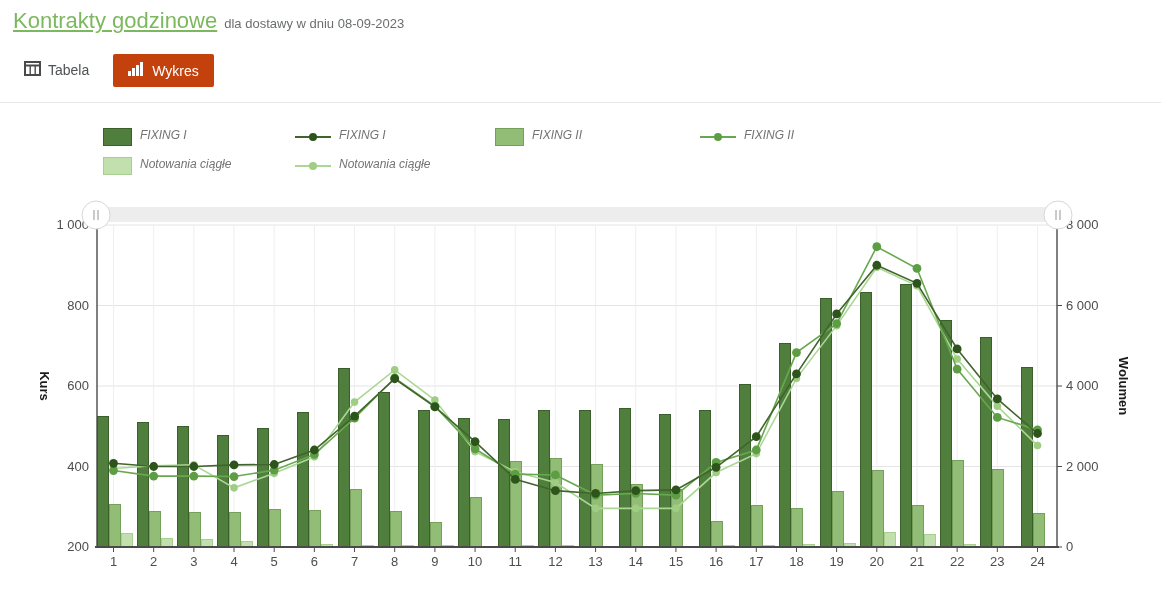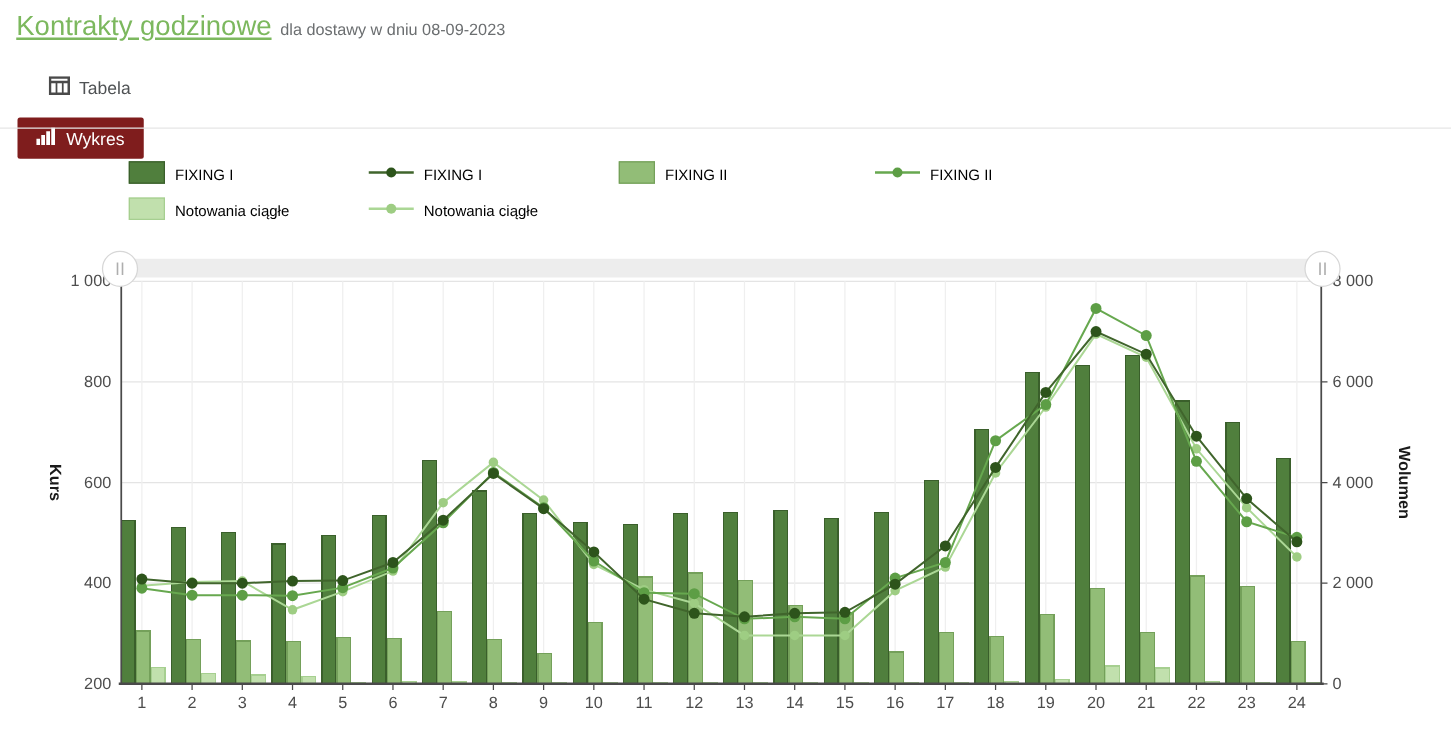--- a/index.html
+++ b/index.html
@@ -3,27 +3,27 @@
 <meta charset="utf-8">
 <style>
   html,body{margin:0;padding:0;}
   body{
     width:1161px;height:598px;position:relative;background:#fff;overflow:hidden;
     font-family:"Liberation Sans","DejaVu Sans",sans-serif;
   }
   .header{position:absolute;left:13px;top:8px;white-space:nowrap;}
   .title{font-size:22px;color:#7cb85e;}
   .subtitle{font-size:13px;color:#6b6e70;margin-left:7px;}
-  .tabs{position:absolute;left:14px;top:54px;display:flex;align-items:flex-end;gap:8px;flex-direction:column;}
+  .tabs{position:absolute;left:14px;top:54px;display:flex;align-items:flex-start;gap:14px;}
   .tab{display:flex;align-items:center;gap:7px;font-size:14px;color:#4f5254;
        padding:7px 10px;cursor:pointer;user-select:none;}
   .tab.active{color:#fff;padding:8px 15px;border-radius:2px;background:#61b23e;}
   .divider{position:absolute;left:0;top:102px;width:1161px;height:1px;background:#e6e6e6;}
-  .legend-item{position:absolute;display:flex;align-items:flex-end;gap:8px;
-      font-size:12px;color:#000000;height:19px;cursor:pointer;}
+  .legend-item{position:absolute;display:flex;align-items:flex-start;gap:8px;
+      font-size:12px;color:#737373;height:19px;cursor:pointer;font-style:italic;}
   .sw-square{width:29px;height:18px;display:inline-block;box-sizing:border-box;}
   .sw-line{width:36px;height:18px;position:relative;display:inline-block;}
   .sw-line .l{position:absolute;left:0;right:0;top:8px;height:2px;}
   .sw-line .d{position:absolute;left:14px;top:5px;width:8px;height:8px;border-radius:50%;}
   #chart-svg{position:absolute;left:0;top:195px;}
   text{font-family:"Liberation Sans","DejaVu Sans",sans-serif;}
 </style>
 </head>
 <body>
 
@@ -36,21 +36,21 @@
     <span>
       <svg width="17" height="15" viewBox="0 0 17 15">
         <rect x="1" y="1" width="15" height="13" fill="none" stroke="#4a4a4a" stroke-width="2"></rect>
         <line x1="1" y1="4.5" x2="16" y2="4.5" stroke="#4a4a4a" stroke-width="2"></line>
         <line x1="6.2" y1="4" x2="6.2" y2="14" stroke="#4a4a4a" stroke-width="1.4"></line>
         <line x1="11.2" y1="4" x2="11.2" y2="14" stroke="#4a4a4a" stroke-width="1.4"></line>
       </svg>
     </span>
     <span>Tabela</span>
   </div>
-  <div class="tab active" style="background: #7f1d1d;">
+  <div class="tab active" style="background: #c2410c;">
     <span>
       <svg width="17" height="14" viewBox="0 0 17 14">
         <rect x="0" y="9" width="3" height="5" fill="#fff"></rect>
         <rect x="4" y="6" width="3" height="8" fill="#fff"></rect>
         <rect x="8" y="3" width="3" height="11" fill="#fff"></rect>
         <rect x="12" y="0" width="3" height="14" fill="#fff"></rect>
       </svg>
     </span>
     <span>Wykres</span>
   </div>

